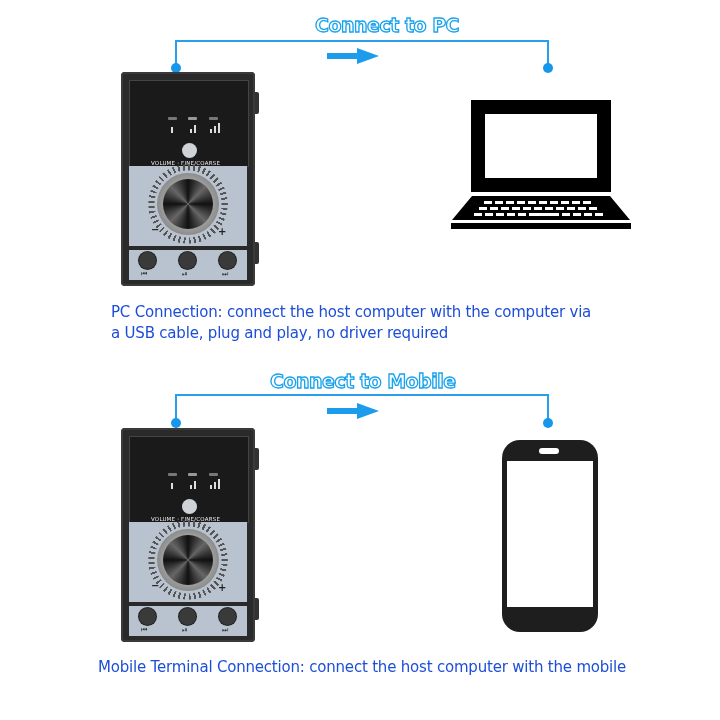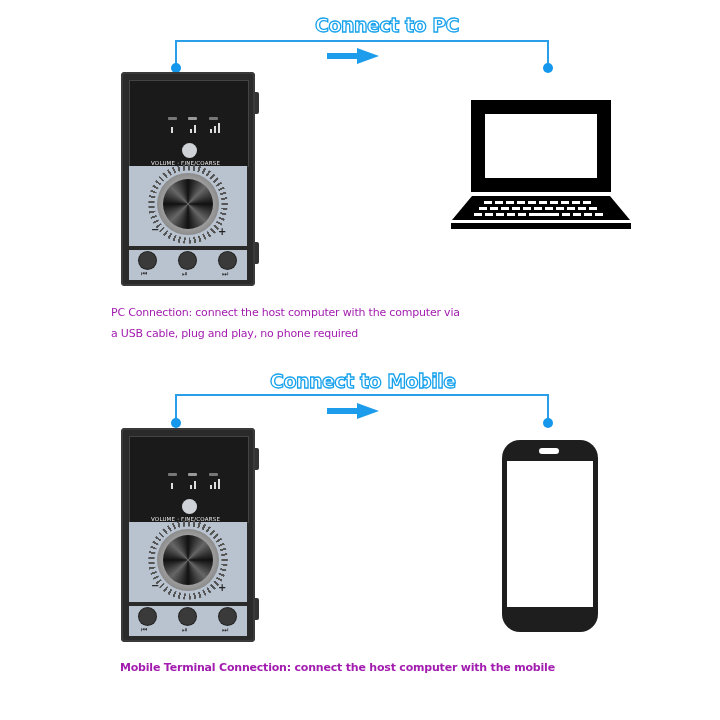--- a/index.html
+++ b/index.html
@@ -7,21 +7,21 @@
   .abs { position:absolute; }
   .title {
     position:absolute; font-family:"DejaVu Sans", sans-serif; font-weight:bold; font-size:19px;
     color:#ffffff; -webkit-text-stroke:1.3px #1aa3ec; letter-spacing:-0.5px; white-space:nowrap;
     text-shadow:0 0 1px #9ad6f8;
   }
   .line { position:absolute; background:#2a9ee8; }
   .dot { position:absolute; width:10px; height:10px; border-radius:50%; background:#1597ec; }
   .arrow-shaft { position:absolute; height:6px; background:#1d9cec; }
   .arrow-head { position:absolute; width:0; height:0; border-top:8px solid transparent; border-bottom:8px solid transparent; border-left:22px solid #1d9cec; }
-  .caption { position:absolute; font-family:"DejaVu Sans", sans-serif; font-size:11px; line-height:21px; color:#a21caf; letter-spacing:-0.2px; }
+  .caption { position:absolute; font-family:"DejaVu Sans", sans-serif; font-size:15px; line-height:21px; color:#1d4ed8; letter-spacing:-0.2px; }
 
   
   .device { position:absolute; width:134px; height:214px; background:#2a2a2a; border-radius:4px; box-shadow: inset 0 0 0 2px #3a3a3a; }
   .device .side-bump { position:absolute; right:-4px; width:4px; height:22px; background:#333; border-radius:0 2px 2px 0; }
   .device .top-panel { position:absolute; left:8px; top:8px; width:118px; height:85px; background:#1a1a1a; border:1px solid #444; }
   .device .mid-panel { position:absolute; left:8px; top:94px; width:118px; height:80px; background:#b9c3d0; }
   .device .bot-panel { position:absolute; left:8px; top:178px; width:118px; height:30px; background:#b9c3d0; }
   .sig { position:absolute; }
   .sig .lbl { position:absolute; top:0; width:9px; height:3px; background:#777; border-radius:1px; }
   .sig .bar { position:absolute; background:#ddd; width:2px; bottom:0; }
@@ -128,21 +128,21 @@
         <rect x="89" y="123" width="30" height="3"></rect>
         <rect x="122" y="123" width="8" height="3"></rect>
         <rect x="133" y="123" width="8" height="3"></rect>
         <rect x="144" y="123" width="8" height="3"></rect>
         <rect x="155" y="123" width="8" height="3"></rect>
     </g>
   </svg>
 
   <div class="caption" style="left:111px; top:302px;">
     <div>PC Connection: connect the host computer with the computer via</div>
-    <div>a USB cable, plug and play, no phone required</div>
+    <div>a USB cable, plug and play, no driver required</div>
   </div>
 </div>
 
 <div>
   <div class="title" style="left:270px; top:370px;">Connect to Mobile</div>
   <div class="line" style="left:175px; top:394px; width:374px; height:2px;"></div>
   <div class="line" style="left:175px; top:394px; width:2px; height:27px;"></div>
   <div class="line" style="left:547px; top:394px; width:2px; height:27px;"></div>
   <div class="dot" style="left:171px; top:418px;"></div>
   <div class="dot" style="left:543px; top:418px;"></div>
@@ -190,16 +190,16 @@
       <span class="ctrl-icon" style="left:93px; top:20px;">⏭</span>
     </div>
   </div>
 
   <svg class="abs" style="left:500px; top:438px;" width="100" height="196" viewBox="0 0 100 196">
     <rect x="2" y="2" width="96" height="192" rx="18" ry="18" fill="#1e1e1e"></rect>
     <rect x="7" y="23" width="86" height="146" fill="#fff"></rect>
     <rect x="39" y="10" width="20" height="6" rx="3" ry="3" fill="#fff"></rect>
   </svg>
 
-  <div class="caption" style="left:120px; top:657px;font-weight:bold;">
+  <div class="caption" style="left:98px; top:657px;">
     <div>Mobile Terminal Connection: connect the host computer with the mobile</div>
   </div>
 </div>
 
 </body></html>

